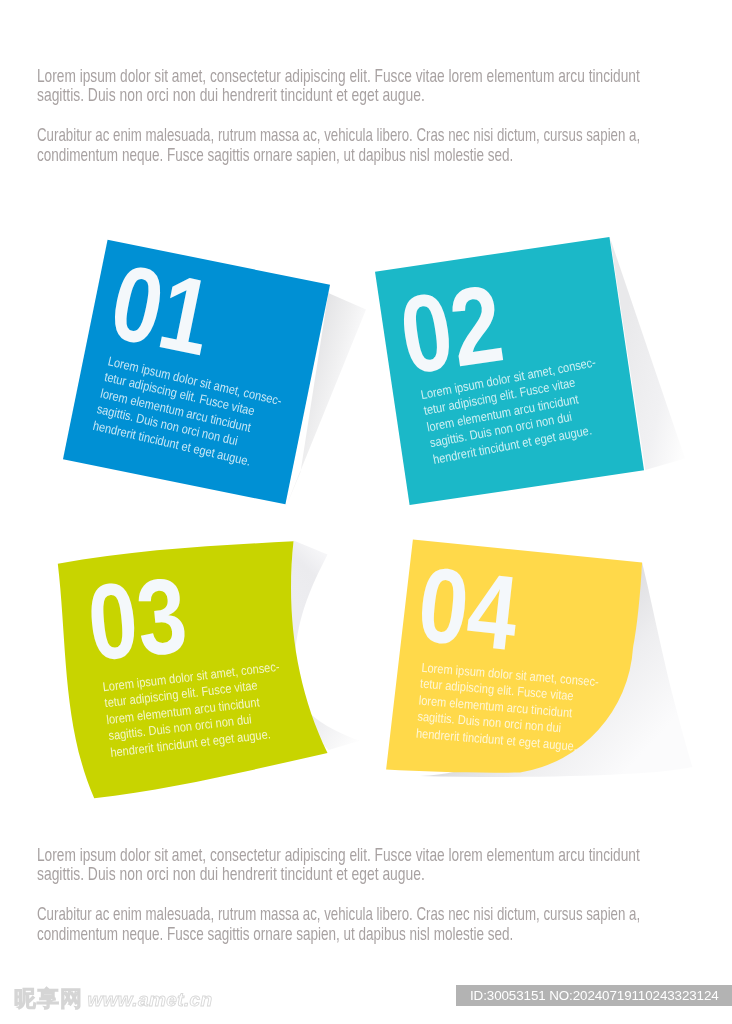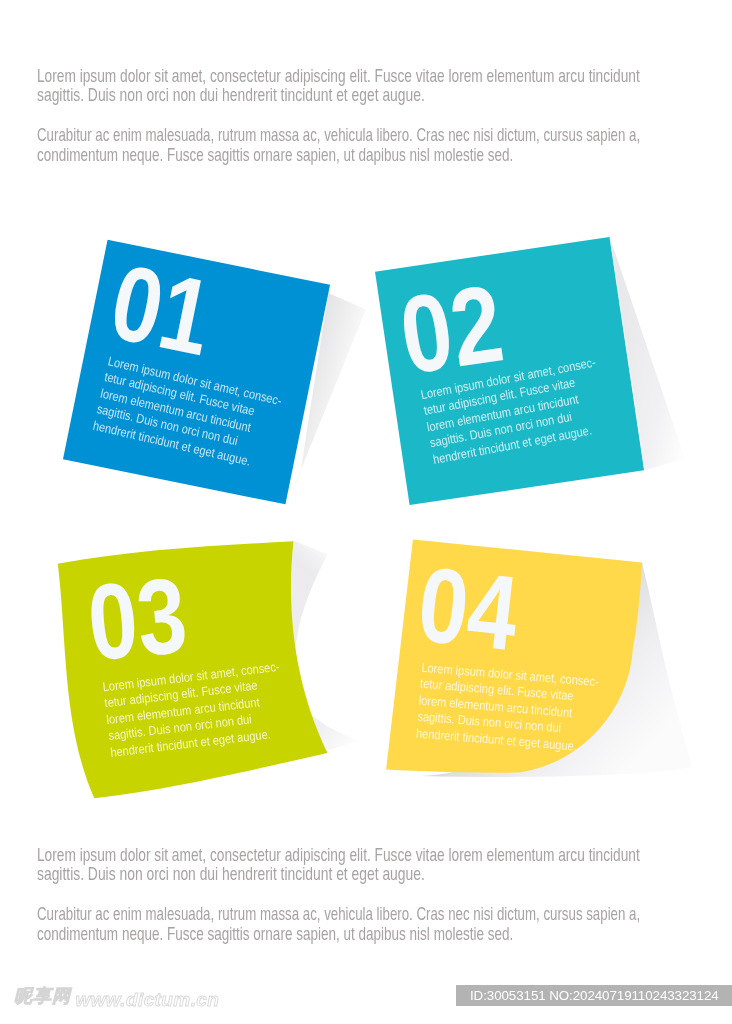--- a/index.html
+++ b/index.html
@@ -12,21 +12,21 @@
   .notes-svg{position:absolute;left:0;top:0;}
 
   .card{position:absolute;}
   .ctext{position:absolute;width:1px;height:1px;transform-origin:0 0;}
   .card-num{position:absolute;font-weight:700;font-size:109.5px;line-height:1;color:#f4f8fb;
             transform-origin:0 0;transform:scaleX(0.825);white-space:pre;}
   .card-body{position:absolute;color:#ffffff;opacity:0.78;font-size:12.8px;line-height:16.4px;transform-origin:0 0;}
   .cl{transform-origin:0 50%;transform:scaleX(0.862);white-space:pre;}
 
   .wm{position:absolute;left:14px;top:984px;white-space:nowrap;}
-  .wm-cn{display:inline-block;font-size:18px;font-weight:700;font-style:italic;letter-spacing:1px;
+  .wm-cn{display:inline-block;font-size:22px;font-weight:700;letter-spacing:1px;
          color:transparent;-webkit-text-stroke:0.9px #d5d5d5;vertical-align:top;}
   .wm-url{display:inline-block;font-size:19px;font-weight:700;font-style:italic;letter-spacing:0.4px;
           color:transparent;-webkit-text-stroke:0.9px #d8d8d8;vertical-align:top;padding-top:5px;}
 
   .badge{position:absolute;background:#b3b3b3;color:#ffffff;font-size:13.4px;line-height:21.2px;height:21.2px;
          padding:0 14px;letter-spacing:-0.1px;white-space:pre;box-sizing:border-box;}
 </style>
 </head>
 <body>
 
@@ -146,17 +146,17 @@
       <div class="cl">Lorem ipsum dolor sit amet, consec-</div>
       <div class="cl">tetur adipiscing elit. Fusce vitae</div>
       <div class="cl">lorem elementum arcu tincidunt</div>
       <div class="cl">sagittis. Duis non orci non dui</div>
       <div class="cl">hendrerit tincidunt et eget augue.</div>
     </div>
   </div>
 
   <div class="wm">
     <span class="wm-cn">昵享网</span>
-    <span class="wm-url">www.dictum.cn</span>
+    <span class="wm-url">www.amet.cn</span>
   </div>
 
   <div class="badge" style="left:456px;top:984.6px">ID:30053151 NO:20240719110243323124</div>
 </div>
 
 </body></html>

